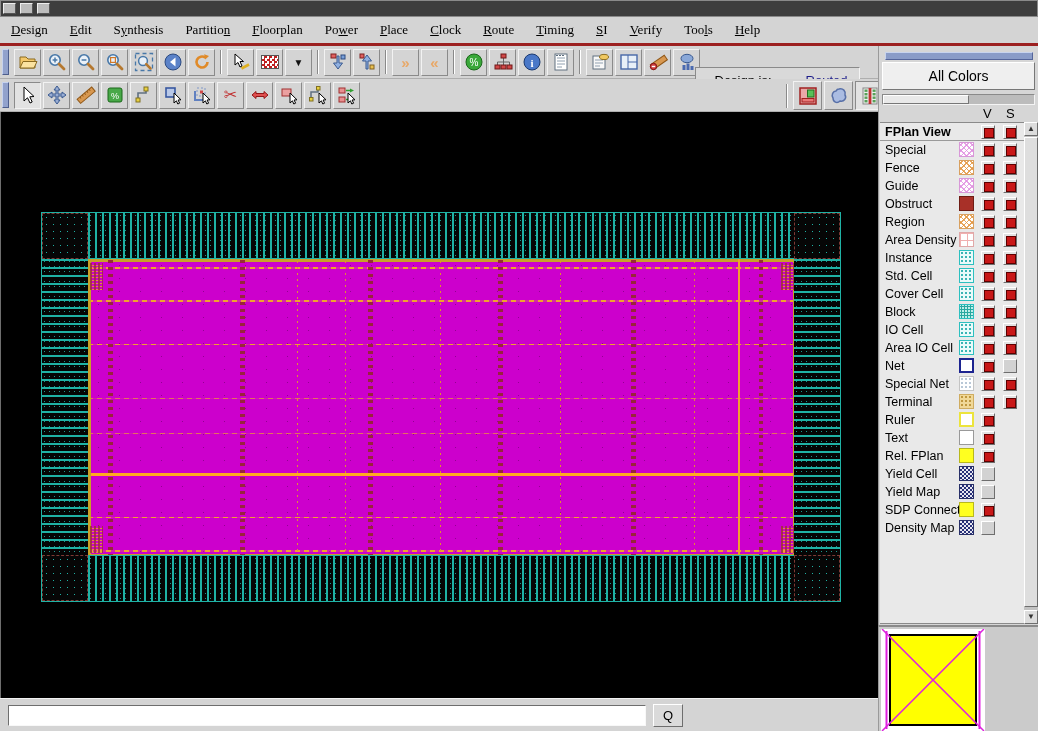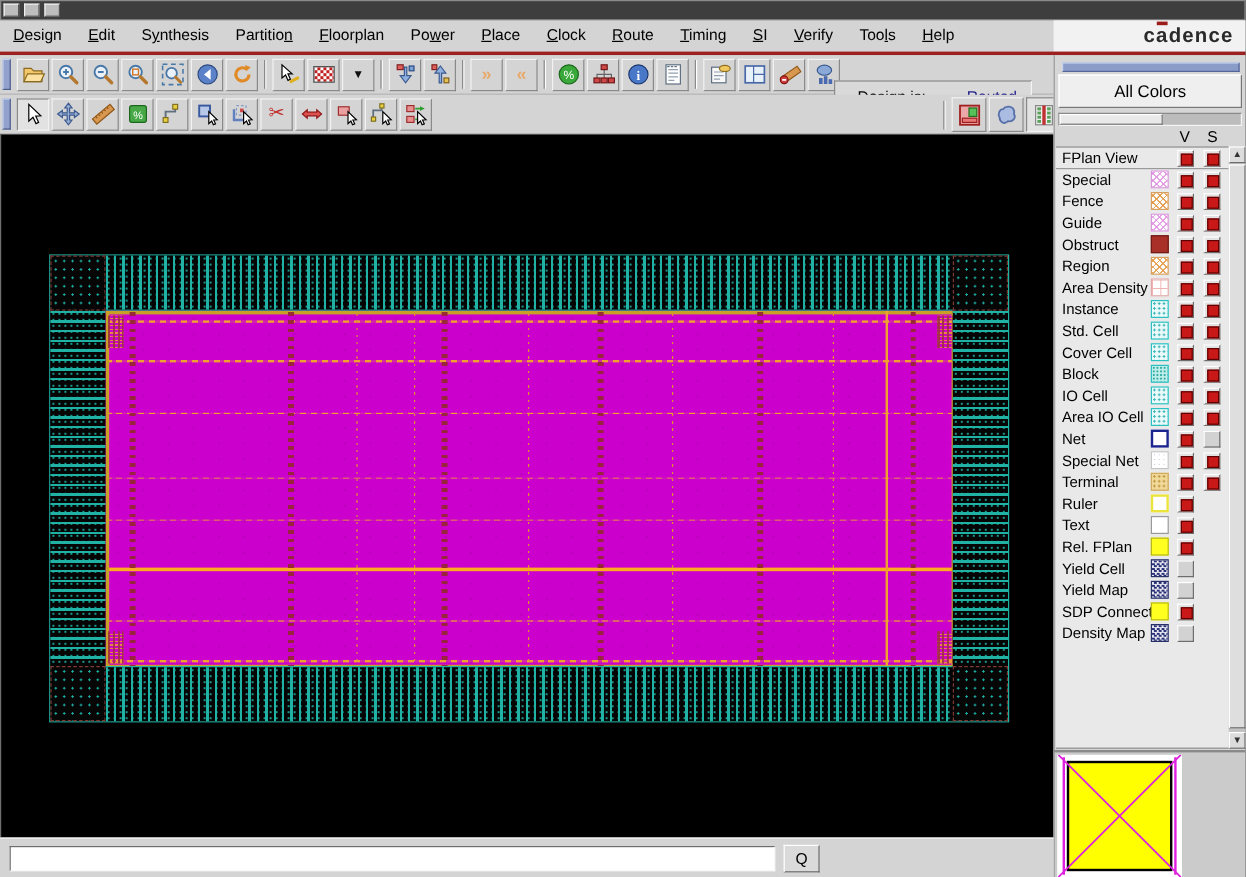--- a/index.html
+++ b/index.html
@@ -9,21 +9,21 @@
   
   #titlebar { position:absolute; left:0; top:0; width:1038px; height:17px;
     background:#3e3e3e; border:1px solid #8a8a8a; display:flex; align-items:center; }
   #title-text { flex:1; text-align:center; color:#d6d6d6; font-family:"DejaVu Sans Mono",monospace;
     font-size:11px; white-space:nowrap; overflow:hidden; }
   .win-btn { width:13px; height:11px; background:#bdbdbd; border:1px solid;
     border-color:#eee #555 #555 #eee; margin:0 2px; flex:0 0 auto; }
 
   
   #menubar { position:absolute; left:0; top:17px; width:1038px; height:26px;
-    background:#d4d4d4; display:flex; align-items:flex-start; }
+    background:#d4d4d4; display:flex; align-items:center;font-family:Liberation Serif, serif; }
   .menu-item { font-size:13px; padding:4px 11px; cursor:default; }
   #logo-box { position:absolute; right:0; top:0; width:160px; height:26px; background:#f2f2f2;
     display:flex; align-items:center; justify-content:flex-end; padding-right:10px; }
   #logo { font-size:17px; font-weight:bold; letter-spacing:1px; color:#2a2a2a; }
   #logo .macron { position:relative; }
   #logo .macron::before { content:""; position:absolute; left:1px; right:1px; top:-2px; height:3px; background:#9c1c1c; }
   #redline { position:absolute; left:0; top:43px; width:1038px; height:3px; background:#9c2020; }
 
   
   .toolbar { position:absolute; left:0; width:878px; height:33px; background:#d4d4d4;
@@ -99,21 +99,21 @@
     align-items:center; justify-content:center; cursor:default; }
   #p-hscroll { position:absolute; left:3px; top:48px; width:153px; height:11px; background:#bcbcbc;
     border:1px solid; border-color:#8a8a8a #f4f4f4 #f4f4f4 #8a8a8a; }
   #p-hthumb { position:absolute; left:0; top:0; width:86px; height:9px; background:#e9e9e9;
     border:1px solid; border-color:#fff #777 #777 #fff; }
   #p-vs { position:absolute; left:0; top:60px; width:160px; height:15px; font-size:13px; }
   #p-vs .v { position:absolute; left:104px; } #p-vs .s { position:absolute; left:127px; }
   #p-list { position:absolute; left:1px; top:76px; width:144px; height:502px; background:#e9e9e9;
     border-top:1px solid #8a8a8a; border-bottom:1px solid #8a8a8a; overflow:hidden; }
   .prow { position:relative; height:18px; }
-  .prow.sep { border-bottom:1px solid #9a9a9a; }
+  .prow.sep { border-bottom:1px solid #9a9a9a;font-weight:bold; }
   .prow .lab { position:absolute; left:5px; top:2px; font-size:12.5px; white-space:nowrap; }
   .sw { position:absolute; left:79px; top:1px; width:15px; height:15px; border:1px solid #999; background:#fff; }
   .sw.pink-hatch { border-color:#d898d8;
     background-image:repeating-linear-gradient(45deg, rgba(224,140,224,.8) 0 1px, transparent 1px 4px),
       repeating-linear-gradient(-45deg, rgba(224,140,224,.8) 0 1px, transparent 1px 4px); }
   .sw.orange-hatch { border-color:#d8a060;
     background-image:repeating-linear-gradient(45deg, rgba(228,150,64,.85) 0 1px, transparent 1px 4px),
       repeating-linear-gradient(-45deg, rgba(228,150,64,.85) 0 1px, transparent 1px 4px); }
   .sw.solid-darkred { background:#a83028; border-color:#6e1c14; }
   .sw.pink-grid { border-color:#e0a8a8;
@@ -180,23 +180,20 @@
       <span class="menu-item">Po<u>w</u>er</span>
       <span class="menu-item"><u>P</u>lace</span>
       <span class="menu-item"><u>C</u>lock</span>
       <span class="menu-item"><u>R</u>oute</span>
       <span class="menu-item"><u>T</u>iming</span>
       <span class="menu-item"><u>S</u>I</span>
       <span class="menu-item"><u>V</u>erify</span>
       <span class="menu-item">Too<u>l</u>s</span>
       <span class="menu-item"><u>H</u>elp</span>
     </div>
-  <div id="logo-box">
-    <span id="logo"><span>c</span><span class="macron">a</span><span>dence</span></span>
-  </div>
 </div>
 <div id="redline"></div>
 
 <div id="toolbar1" class="toolbar">
   <span class="grip"></span>
   <span id="tb1-buttons" style="display:flex; align-items:center;">
       <span class="tbtn">
         <span style="display: flex; align-items: center; justify-content: center;">
           <svg width="20" height="20" viewBox="0 0 20 20">
             <path d="M2 16 L2 5 L8 5 L10 7 L17 7 L17 16 Z" fill="#f4c86a" stroke="#8a6a20"></path>

